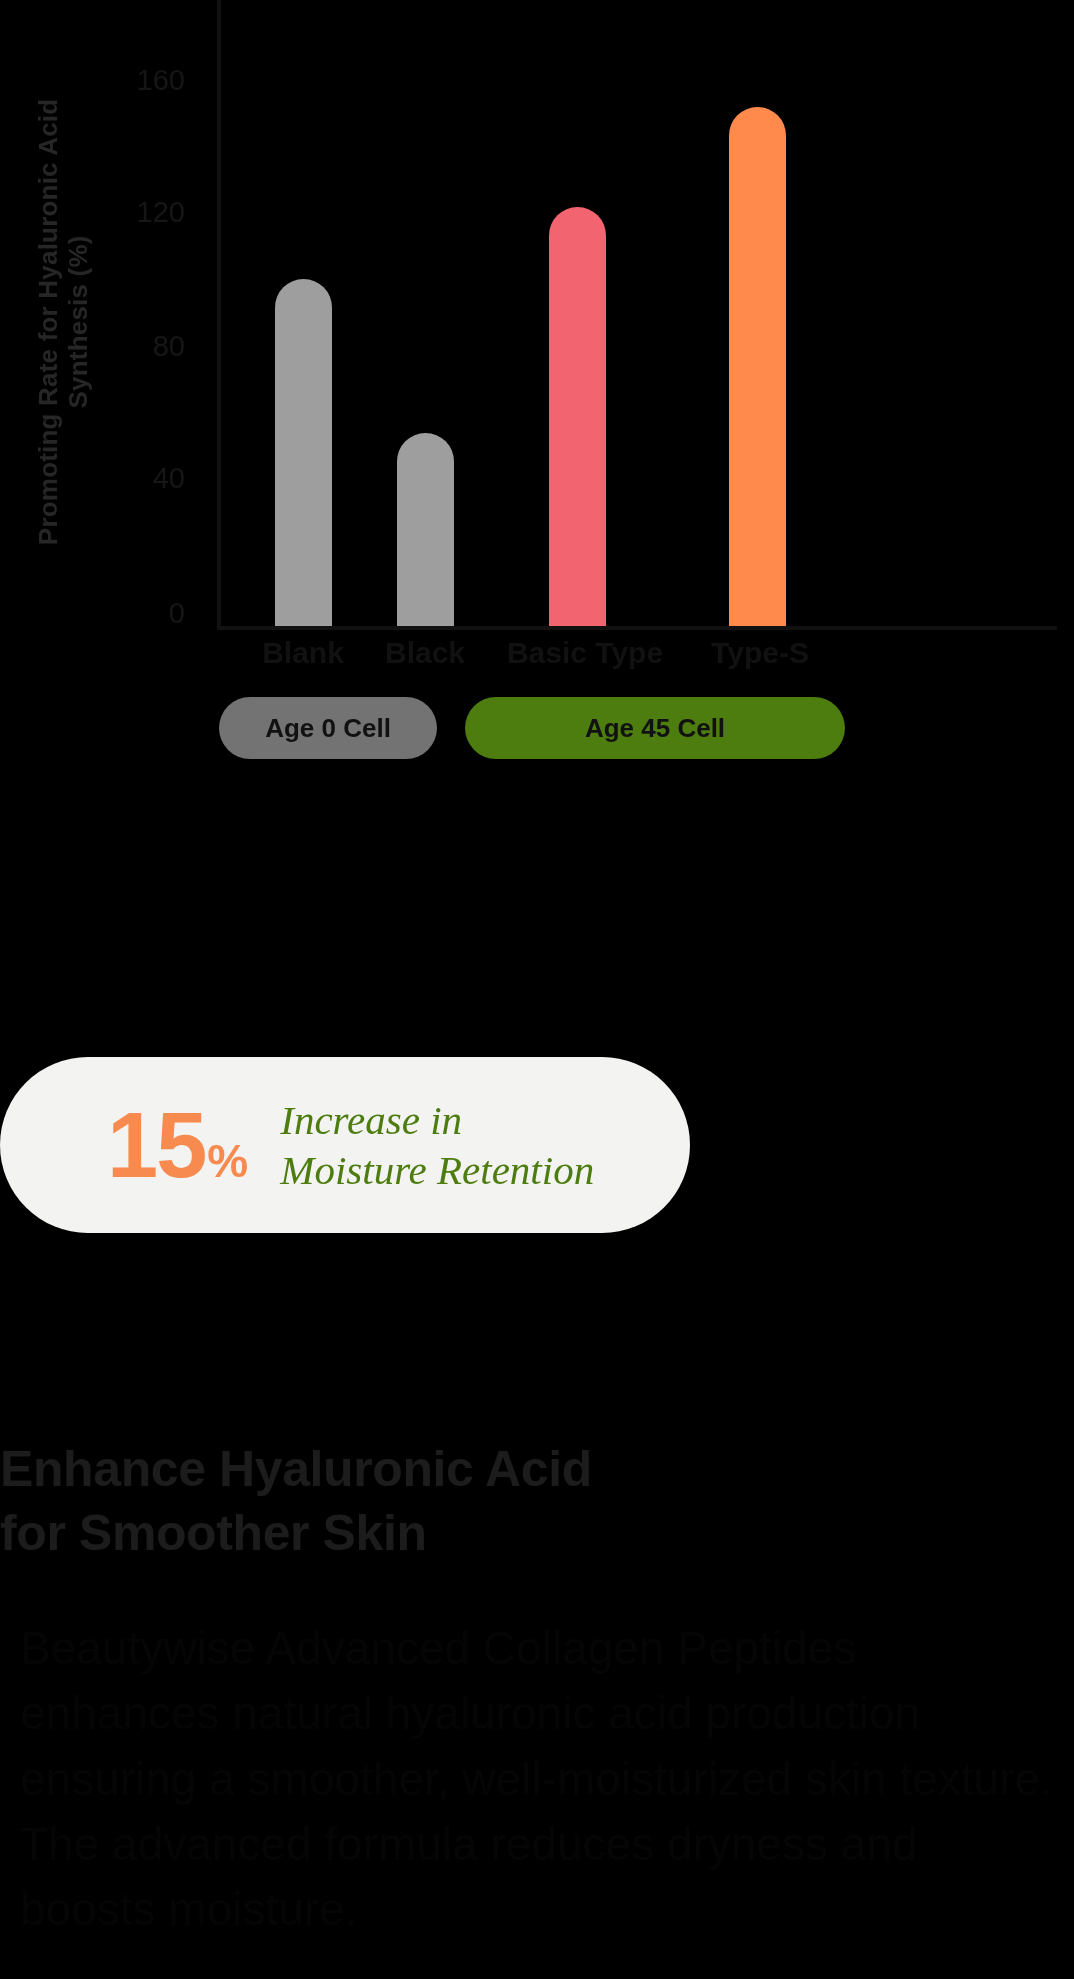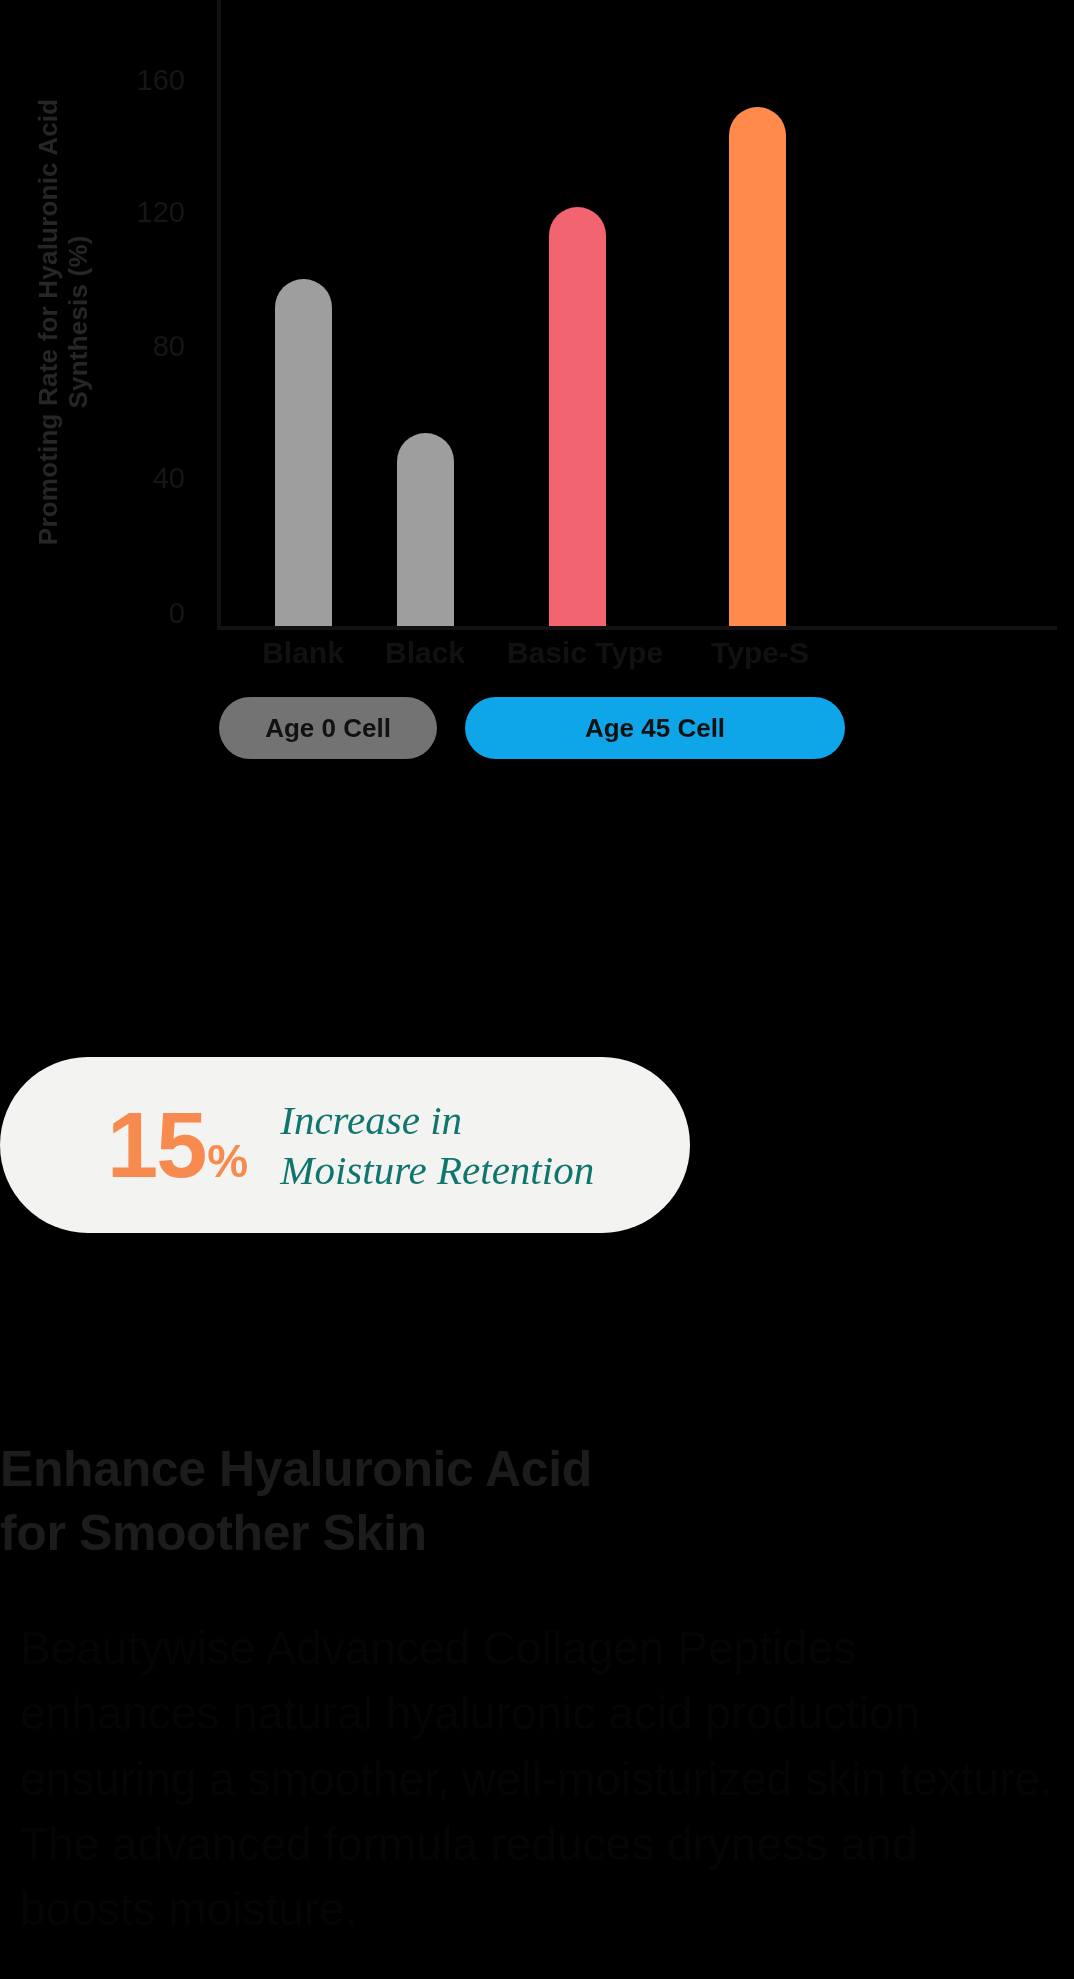--- a/index.html
+++ b/index.html
@@ -96,29 +96,29 @@
     <div class="bar" style="left: 512px; height: 518.686px; background: rgb(255, 138, 76);"></div>
 
     <div class="xlabel" style="left:86px">Blank</div>
     <div class="xlabel" style="left:208px">Black</div>
     <div class="xlabel" style="left:368px">Basic Type</div>
     <div class="xlabel" style="left:543px">Type-S</div>
   </div>
 
   <div id="group-pills">
     <div class="group-pill" style="left: 219px; width: 218px; background: #737373;">Age 0 Cell</div>
-    <div class="group-pill" style="left: 465px; width: 380px; background: #0ea5e9;">Age 45 Cell</div>
+    <div class="group-pill" style="left: 465px; width: 380px; background: #4d7c0f;">Age 45 Cell</div>
   </div>
 </div>
 
 <div id="highlight-card" style="background: rgb(243, 243, 242);">
   <div id="hl-number" style="color: rgb(247, 139, 79);">
     <span id="hl-value">15</span>
     <span id="hl-unit">%</span>
   </div>
-  <div id="hl-text" style="color: #0f766e;">Increase in
+  <div id="hl-text" style="color: #4d7c0f;">Increase in
 Moisture Retention</div>
 </div>
 
 <h2 id="headline">Enhance Hyaluronic Acid
 for Smoother Skin</h2>
 
 <p id="body-copy">Beautywise Advanced Collagen Peptides enhances natural hyaluronic acid production ensuring a smoother, well-moisturized skin texture. The advanced formula reduces dryness and boosts moisture.</p>
 
 </body></html>

